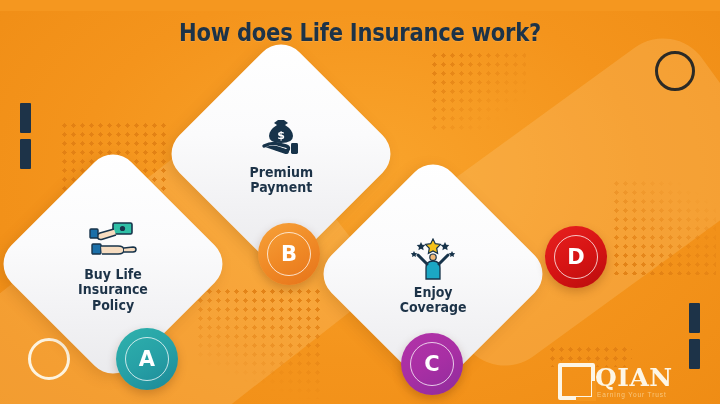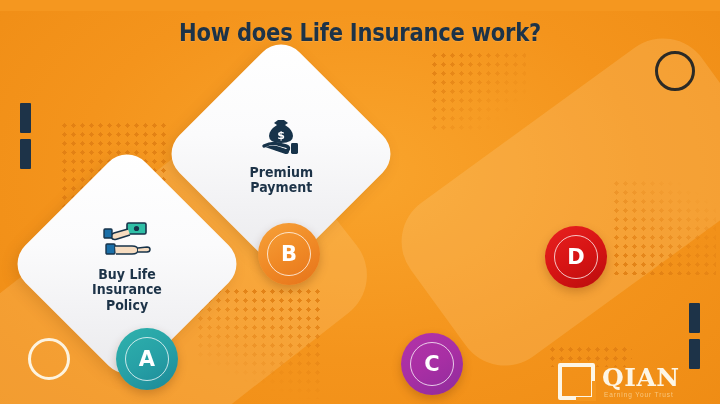--- a/index.html
+++ b/index.html
@@ -137,21 +137,21 @@
     font-size: 14px;
     font-weight: bold;
     line-height: 1.08;
     color: #1d3348;
     text-align: center;
     transform: scaleX(.9);
     white-space: pre-line;
     max-width: 130px;
   }
 
-  .step.s-a { left: 42px;  top: 168px; }
+  .step.s-a { left: 28px;  top: 168px; }
   .step.s-b { left: 196px; top: 58px;  }
   .step.s-c { left: 348px; top: 178px; }
   .step.s-d { left: 495px; top: 68px;  }
 
   
   .badge {
     position: absolute;
     width: 62px;
     height: 62px;
     border-radius: 50%;
@@ -181,21 +181,20 @@
   .badge.b-c { left: 401px; top: 322px; background: linear-gradient(150deg, #b233a8 0%, #a82fa4 50%, #8e2c9c 100%); }
   .badge.b-d { left: 545px; top: 215px; background: linear-gradient(150deg, #e8211f 0%, #d71414 50%, #b90d0d 100%); }
 
   
   .logo {
     position: absolute;
     left: 558px;
     top: 352px;
     display: flex;
     align-items: center;
-    gap: 7px;
     justify-content: center;
   }
   .logo-mark {
     width: 29px;
     height: 29px;
     border: 4px solid #fdf6e6;
     border-radius: 2px;
     position: relative;
     flex: none;
   }
@@ -280,20 +279,40 @@
           <path d="M7 28 q8 -4 14 -2 l8 2 q3 .8 2.4 3 q-.6 2 -3.4 1.6 L20 31" fill="none" stroke="#17334a" stroke-width="3.4" stroke-linecap="round" stroke-linejoin="round"></path>
           <path d="M8 29 q9 -3 15 0 l7 2.5 q2.6 1 1.8 3 q-.8 2 -3.4 1.4" fill="#17334a"></path>
           <rect x="34" y="25" width="7" height="11" rx="1.4" fill="#17334a"></rect>
         </svg>
       </div>
       <div class="step-label">Premium
 Payment</div>
     </div>
   </div>
 
+  <div class="step s-c">
+    <div class="diamond"></div>
+    <div class="step-content">
+      <div class="step-icon">
+        <svg width="50" height="42" viewBox="0 0 50 42">
+          <path d="M25 1 l2.3 4.7 l5.2 .8 l-3.8 3.7 .9 5.2 -4.6 -2.5 -4.6 2.5 .9 -5.2 -3.8 -3.7 5.2 -.8 z" fill="#f6c21b" stroke="#17334a" stroke-width="1.2"></path>
+          <path d="M13 4 l1.3 2.7 3 .4 -2.2 2.1 .5 3 -2.6 -1.4 -2.6 1.4 .5 -3 -2.2 -2.1 3 -.4 z" fill="#17334a"></path>
+          <path d="M37 4 l1.3 2.7 3 .4 -2.2 2.1 .5 3 -2.6 -1.4 -2.6 1.4 .5 -3 -2.2 -2.1 3 -.4 z" fill="#17334a"></path>
+          <path d="M6 13 l1 2 2.2 .3 -1.6 1.6 .4 2.2 -2 -1 -2 1 .4 -2.2 -1.6 -1.6 2.2 -.3 z" fill="#17334a"></path>
+          <path d="M44 13 l1 2 2.2 .3 -1.6 1.6 .4 2.2 -2 -1 -2 1 .4 -2.2 -1.6 -1.6 2.2 -.3 z" fill="#17334a"></path>
+          <path d="M25 16 q-3.2 0 -3.2 3.2 q0 3.2 3.2 3.2 q3.2 0 3.2 -3.2 q0 -3.2 -3.2 -3.2 z" fill="#f2b877" stroke="#17334a" stroke-width="1.2"></path>
+          <path d="M25 23 q-7 0 -7 7 v11 h14 V30 q0 -7 -7 -7 z" fill="#1ba7c4" stroke="#17334a" stroke-width="1.3"></path>
+          <path d="M19 26 L10 17" stroke="#17334a" stroke-width="3" stroke-linecap="round"></path>
+          <path d="M31 26 L40 17" stroke="#17334a" stroke-width="3" stroke-linecap="round"></path>
+        </svg>
+      </div>
+      <div class="step-label">Enjoy
+Coverage</div>
+    </div>
+  </div>
 
 
   <div class="badge b-a">
     <div class="badge-ring">
       <span class="badge-letter">A</span>
     </div>
   </div>
   <div class="badge b-b">
     <div class="badge-ring">
       <span class="badge-letter">B</span>

